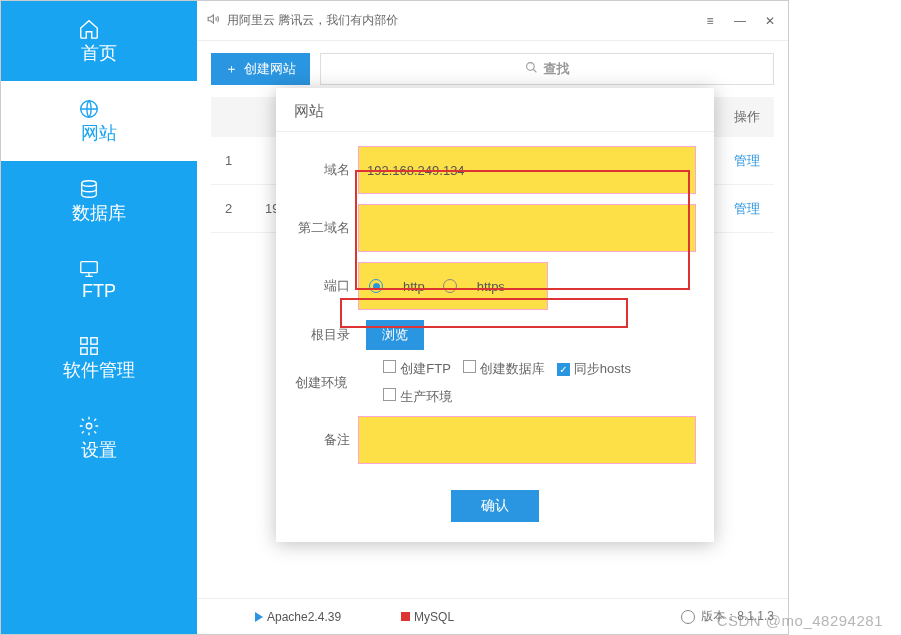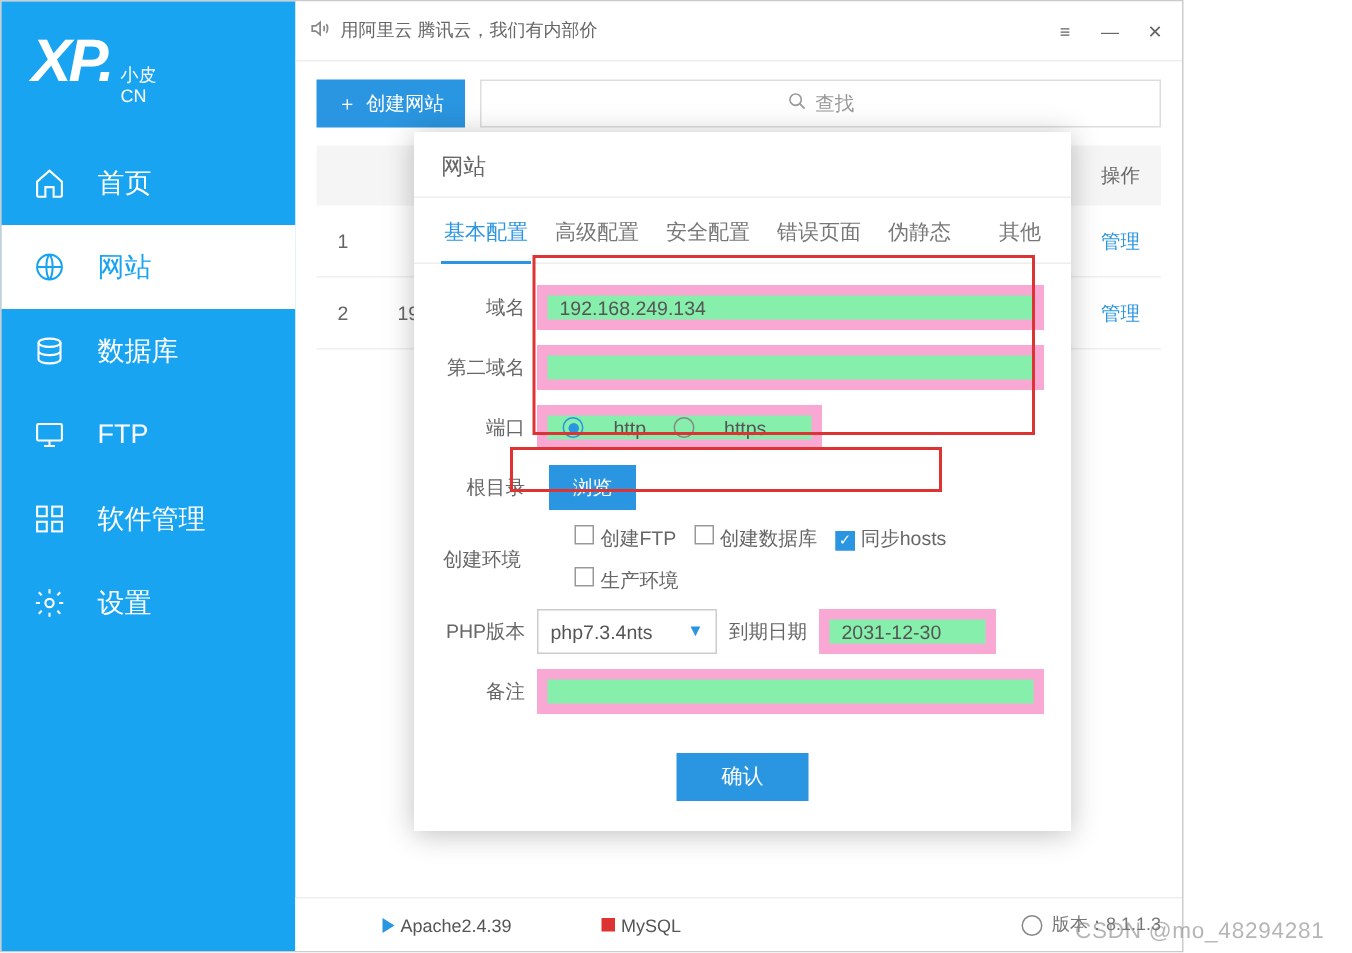--- a/index.html
+++ b/index.html
@@ -4,34 +4,34 @@
 <style>
 * { margin: 0; padding: 0; box-sizing: border-box; font-family: "Microsoft YaHei", Arial, sans-serif; }
 body { background: #fff; width: 901px; height: 635px; overflow: hidden; position: relative; }
 
 .app { display: flex; width: 789px; height: 635px; border: 1px solid #ccc; position: relative; }
 
 .sidebar { width: 196px; background: #19a4f2; color: #fff; display: flex; flex-direction: column; }
 .logo { padding: 18px 16px 22px 20px; display: flex; align-items: baseline; }
 .logo-xp { font-size: 40px; font-weight: bold; font-style: italic; letter-spacing: -2px; }
 .logo-cn { font-size: 12px; margin-left: 6px; line-height: 1.2; }
-.nav-item { display: flex; align-items: center; padding: 16px 20px; font-size: 18px; cursor: pointer; }
+.nav-item { display: flex; align-items: center; padding: 16px 20px; font-size: 18px; cursor: pointer; flex-direction: column; }
 .nav-item.active { background: #fff; color: #19a4f2; }
 .nav-icon { width: 24px; height: 24px; margin-right: 20px; display: flex; align-items: center; justify-content: center; }
 .nav-icon svg { width: 22px; height: 22px; stroke: currentColor; fill: none; stroke-width: 1.5; }
 
 .main { flex: 1; display: flex; flex-direction: column; background: #fff; }
 .titlebar { height: 40px; display: flex; align-items: center; padding: 0 10px; border-bottom: 1px solid #eee; font-size: 12px; color: #666; }
 .titlebar .ann { flex: 1; display: flex; align-items: flex-start; gap: 6px; }
 .titlebar .win-controls { display: flex; gap: 14px; align-items: center; }
 .win-btn { cursor: pointer; width: 16px; height: 16px; display: flex; align-items: center; justify-content: center; }
 
 .toolbar { padding: 12px 14px; display: flex; gap: 10px; }
 .btn-primary { background: #2a95e0; color: #fff; border: none; padding: 7px 14px; font-size: 13px; cursor: pointer; display: flex; align-items: center; gap: 6px; }
-.search-box { flex: 1; border: 1px solid #ddd; display: flex; align-items: center; justify-content: center; color: #999; font-size: 13px; gap: 6px; }
+.search-box { flex: 1; border: 1px solid #ddd; display: flex; align-items: center; justify-content: center; color: #999; font-size: 13px; gap: 6px; font-weight: bold; }
 
 .table-wrap { padding: 0 14px; }
 .thead { background: #f5f5f5; height: 40px; display: flex; align-items: center; padding: 0 14px; font-size: 13px; color: #666; justify-content: flex-end; }
 .trow { height: 48px; border-bottom: 1px solid #f0f0f0; display: flex; align-items: center; padding: 0 14px; font-size: 13px; color: #666; }
 .trow .idx { width: 40px; }
 .trow .domain { flex: 1; }
 .trow .op { color: #2a95e0; cursor: pointer; }
 
 .footer { position: absolute; bottom: 0; left: 196px; right: 0; height: 36px; border-top: 1px solid #eee; display: flex; align-items: center; padding: 0 14px; font-size: 12px; color: #555; background: #fff; }
 .svc { display: flex; align-items: center; gap: 4px; margin-right: 16px; margin-left: 44px; }
@@ -46,21 +46,21 @@
 .overlay { position: absolute; left: 276px; top: 88px; width: 438px; background: #fff; box-shadow: 0 2px 18px rgba(0,0,0,0.25); z-index: 10; }
 .dlg-title { padding: 14px 18px 10px; font-size: 15px; color: #666; border-bottom: 1px solid #eee; }
 .tabs { display: flex; padding: 10px 18px 0; gap: 14px; font-size: 14px; color: #777; border-bottom: 1px solid #eee; }
 .tab { padding: 4px 2px 10px; cursor: pointer; }
 .tab.active { color: #2a95e0; border-bottom: 2px solid #2a95e0; margin-bottom: -1px; }
 .tab.last { margin-left: auto; }
 
 .form { padding: 14px 18px 4px; }
 .row { display: flex; align-items: center; margin-bottom: 10px; font-size: 13px; color: #666; }
 .lbl { width: 64px; text-align: right; padding-right: 8px; }
-.inp { border: 7px solid #f9a8d4; height: 30px; padding: 0 8px; font-size: 13px; color: #555; background: #86efac; }
+.inp { border: 1px solid #f9a8d4; height: 48px; padding: 0 8px; font-size: 13px; color: #555; background: #fde047; }
 .w-full { flex: 1; }
 .hl1 { position: absolute; left: 355px; top: 170px; width: 335px; height: 120px; border: 2px solid #d33; z-index: 11; pointer-events: none; }
 .hl2 { position: absolute; left: 340px; top: 298px; width: 288px; height: 30px; border: 2px solid #d33; z-index: 11; pointer-events: none; }
 
 .radio-grp { display: flex; align-items: center; gap: 20px; }
 .radio { width: 14px; height: 14px; border: 1px solid #888; border-radius: 50%; display: inline-flex; align-items: center; justify-content: center; }
 .radio.checked { border-color: #2a95e0; }
 .radio.checked::after { content: ""; width: 7px; height: 7px; background: #2a95e0; border-radius: 50%; }
 
 .btn-browse { background: #2a95e0; color: #fff; border: none; height: 30px; padding: 0 16px; font-size: 13px; cursor: pointer; margin-left: 8px; }
@@ -73,26 +73,20 @@
 .sel .caret { color: #2a95e0; font-size: 11px; }
 
 .dlg-actions { display: flex; justify-content: center; gap: 20px; padding: 12px 0 20px; }
 .btn-ok, .btn-cancel { background: #2a95e0; color: #fff; border: none; width: 88px; height: 32px; font-size: 14px; cursor: pointer; }
 </style>
 </head>
 <body>
 
 <div class="app">
   <div class="sidebar">
-    <div class="logo">
-      <span class="logo-xp">XP.</span>
-      <span class="logo-cn">
-        <span>小皮</span><br><span>CN</span>
-      </span>
-    </div>
     <div class="nav-item">
       <span class="nav-icon">
           <svg viewBox="0 0 24 24">
             <path d="M3 11l9-8 9 8v10a1 1 0 01-1 1h-5v-7h-6v7H4a1 1 0 01-1-1z"></path>
           </svg>
         </span>
       <span>首页</span>
     </div>
     <div class="nav-item active">
       <span class="nav-icon">
@@ -200,28 +194,20 @@
       </div>
     <div class="ver">
       <span class="ver-ic"></span>
       <span><span>版本：</span><span>8.1.1.3</span></span>
     </div>
   </div>
 </div>
 
 <div class="overlay">
   <div class="dlg-title">网站</div>
-  <div class="tabs">
-    <div class="tab active">基本配置</div>
-    <div class="tab">高级配置</div>
-    <div class="tab">安全配置</div>
-    <div class="tab">错误页面</div>
-    <div class="tab">伪静态</div>
-    <div class="tab last">其他</div>
-  </div>
   <div class="form">
     <div class="row">
       <span class="lbl">域名</span>
       <input class="inp w-full" value="192.168.249.134" style="">
     </div>
     <div class="row">
       <span class="lbl">第二域名</span>
       <input class="inp w-full" value="" style="">
     </div>
     <div class="row">
@@ -244,29 +230,20 @@
     <div class="row">
       <span class="lbl">创建环境</span>
       <div class="chks">
         <span><span class="chk"></span><span>创建FTP</span></span>
         <span><span class="chk"></span><span>创建数据库</span></span>
         <span><span class="chk checked"></span><span>同步hosts</span></span>
         <span><span class="chk"></span><span>生产环境</span></span>
       </div>
     </div>
     <div class="row">
-      <span class="lbl">PHP版本</span>
-      <div class="sel">
-          <span>php7.3.4nts</span>
-          <span class="caret">▼</span>
-        </div>
-      <span style="margin:0 8px">到期日期</span>
-      <input class="inp" style="width: 118px;" value="2031-12-30">
-    </div>
-    <div class="row">
       <span class="lbl">备注</span>
       <input class="inp w-full" value="" style="">
     </div>
   </div>
   <div class="dlg-actions">
     <button class="btn-ok">确认</button>
   </div>
 </div>
 
 <div class="hl1"></div>

